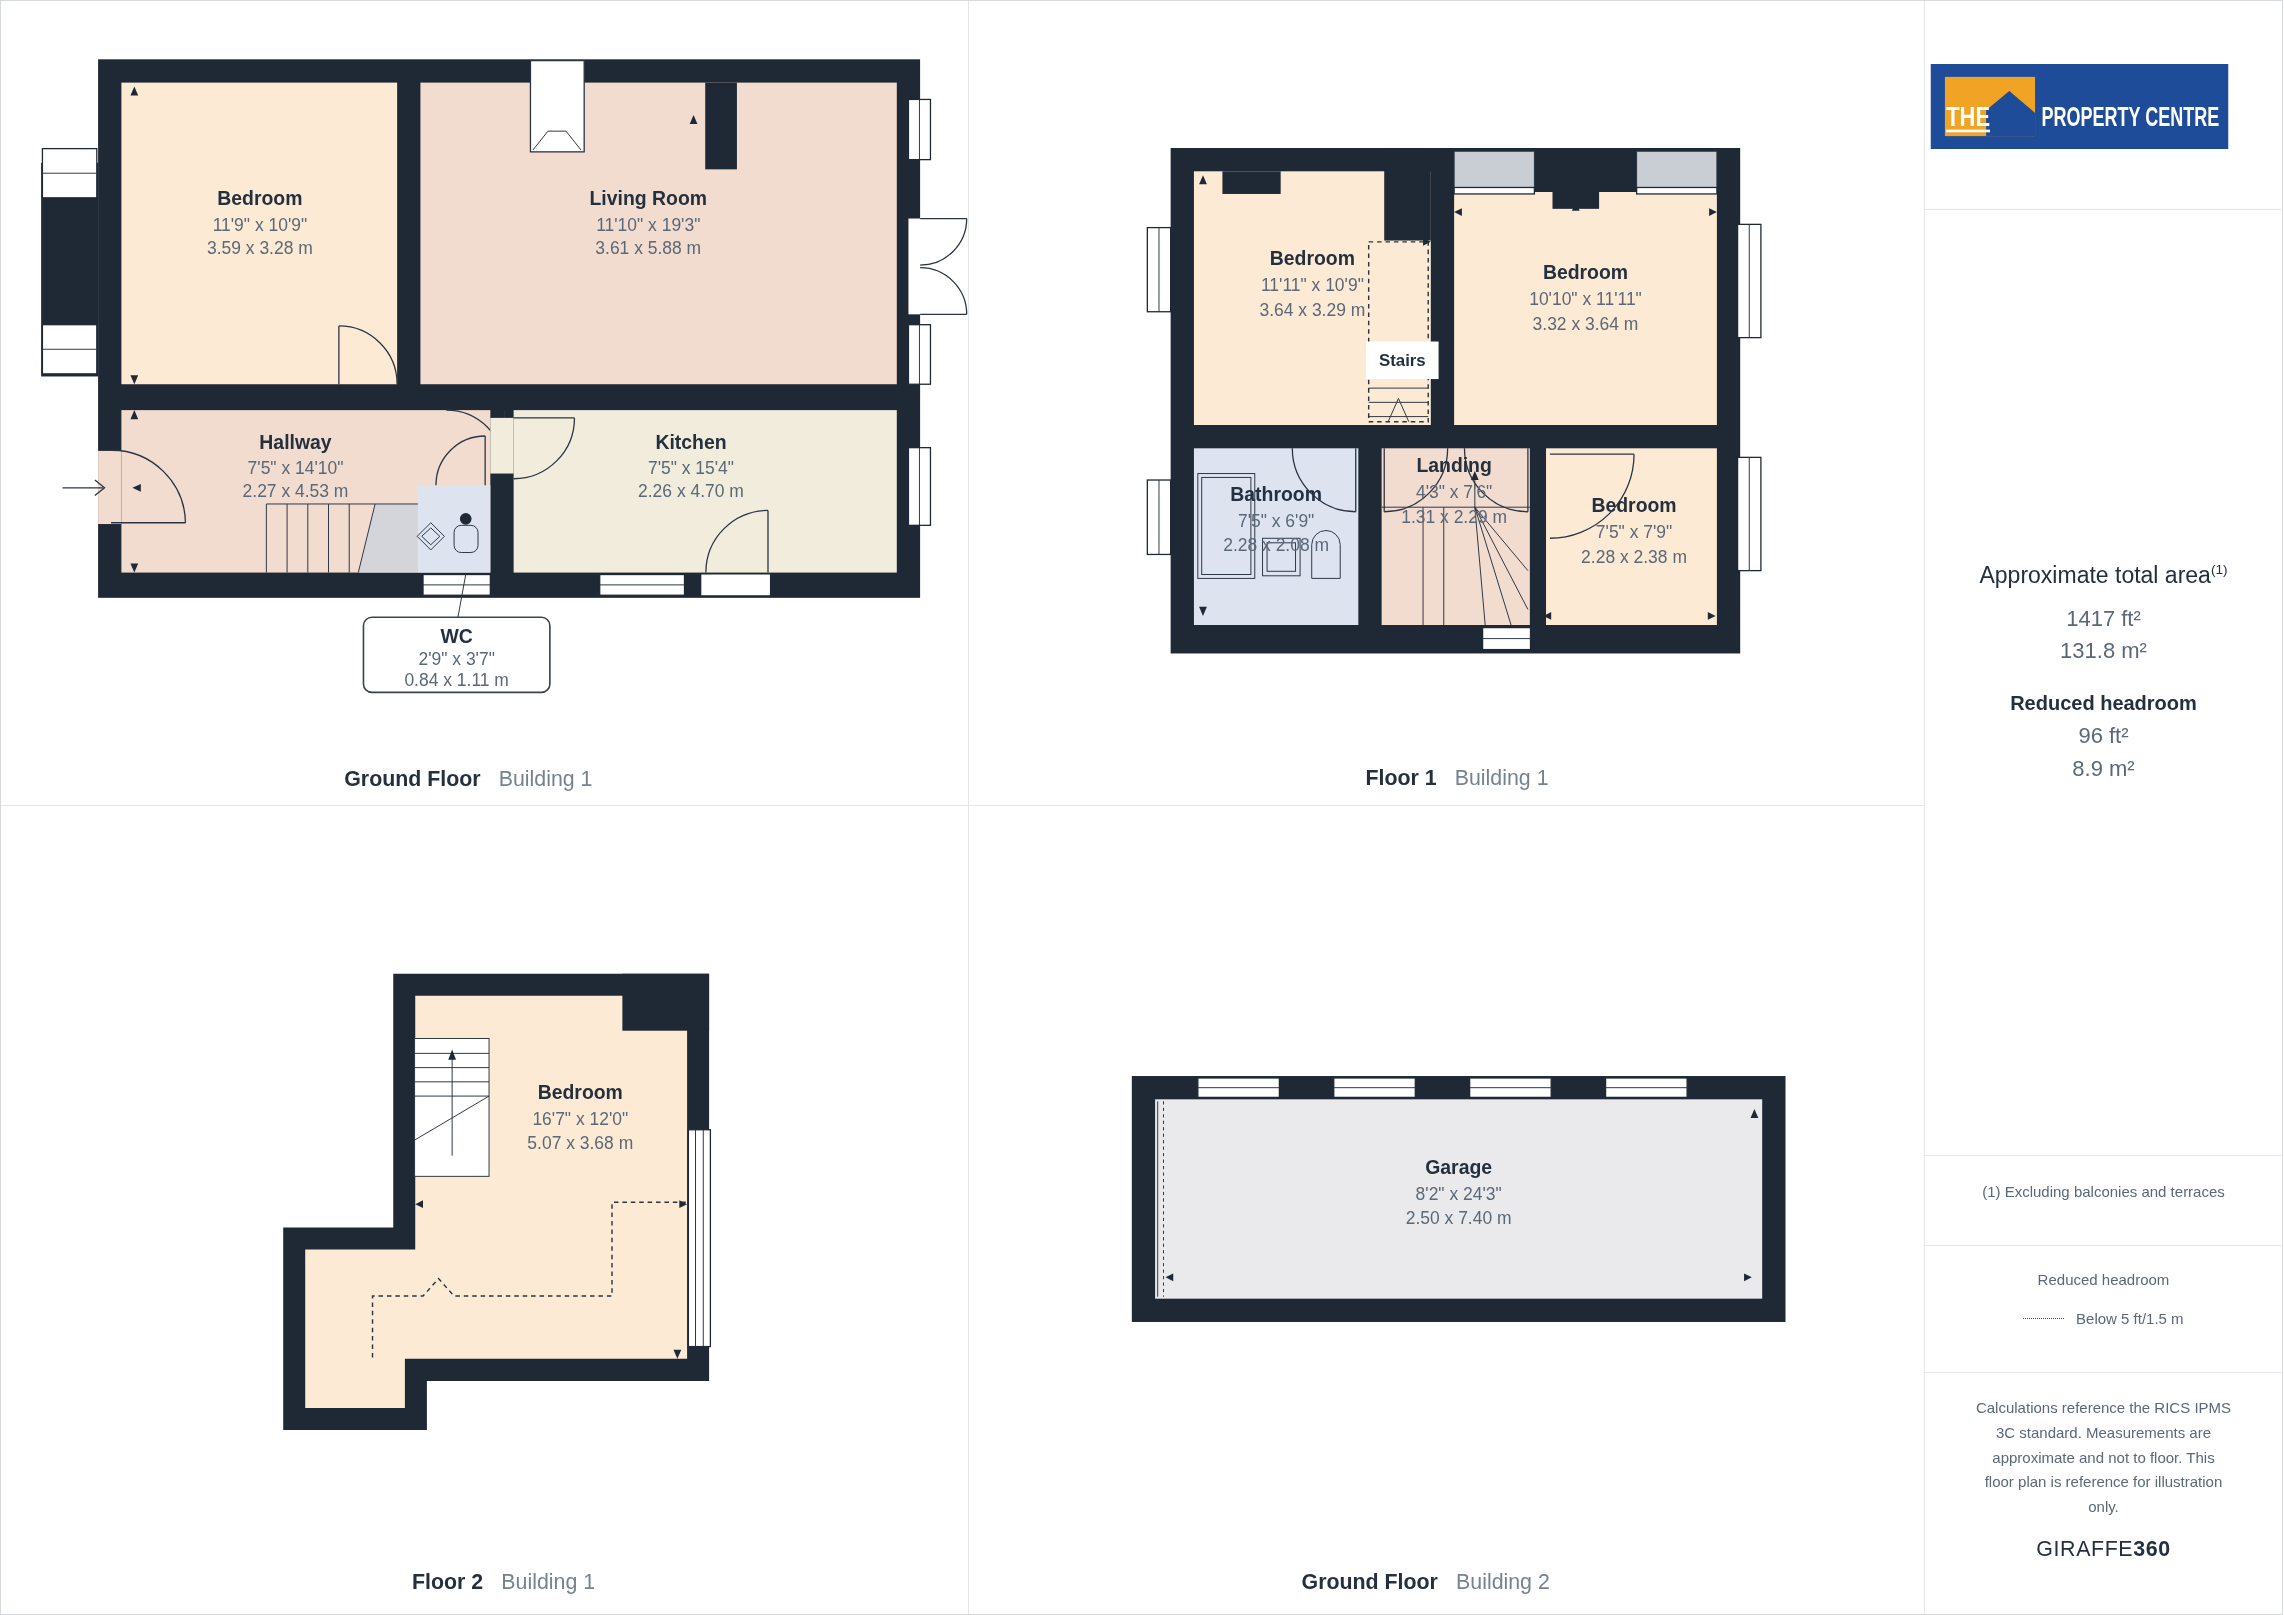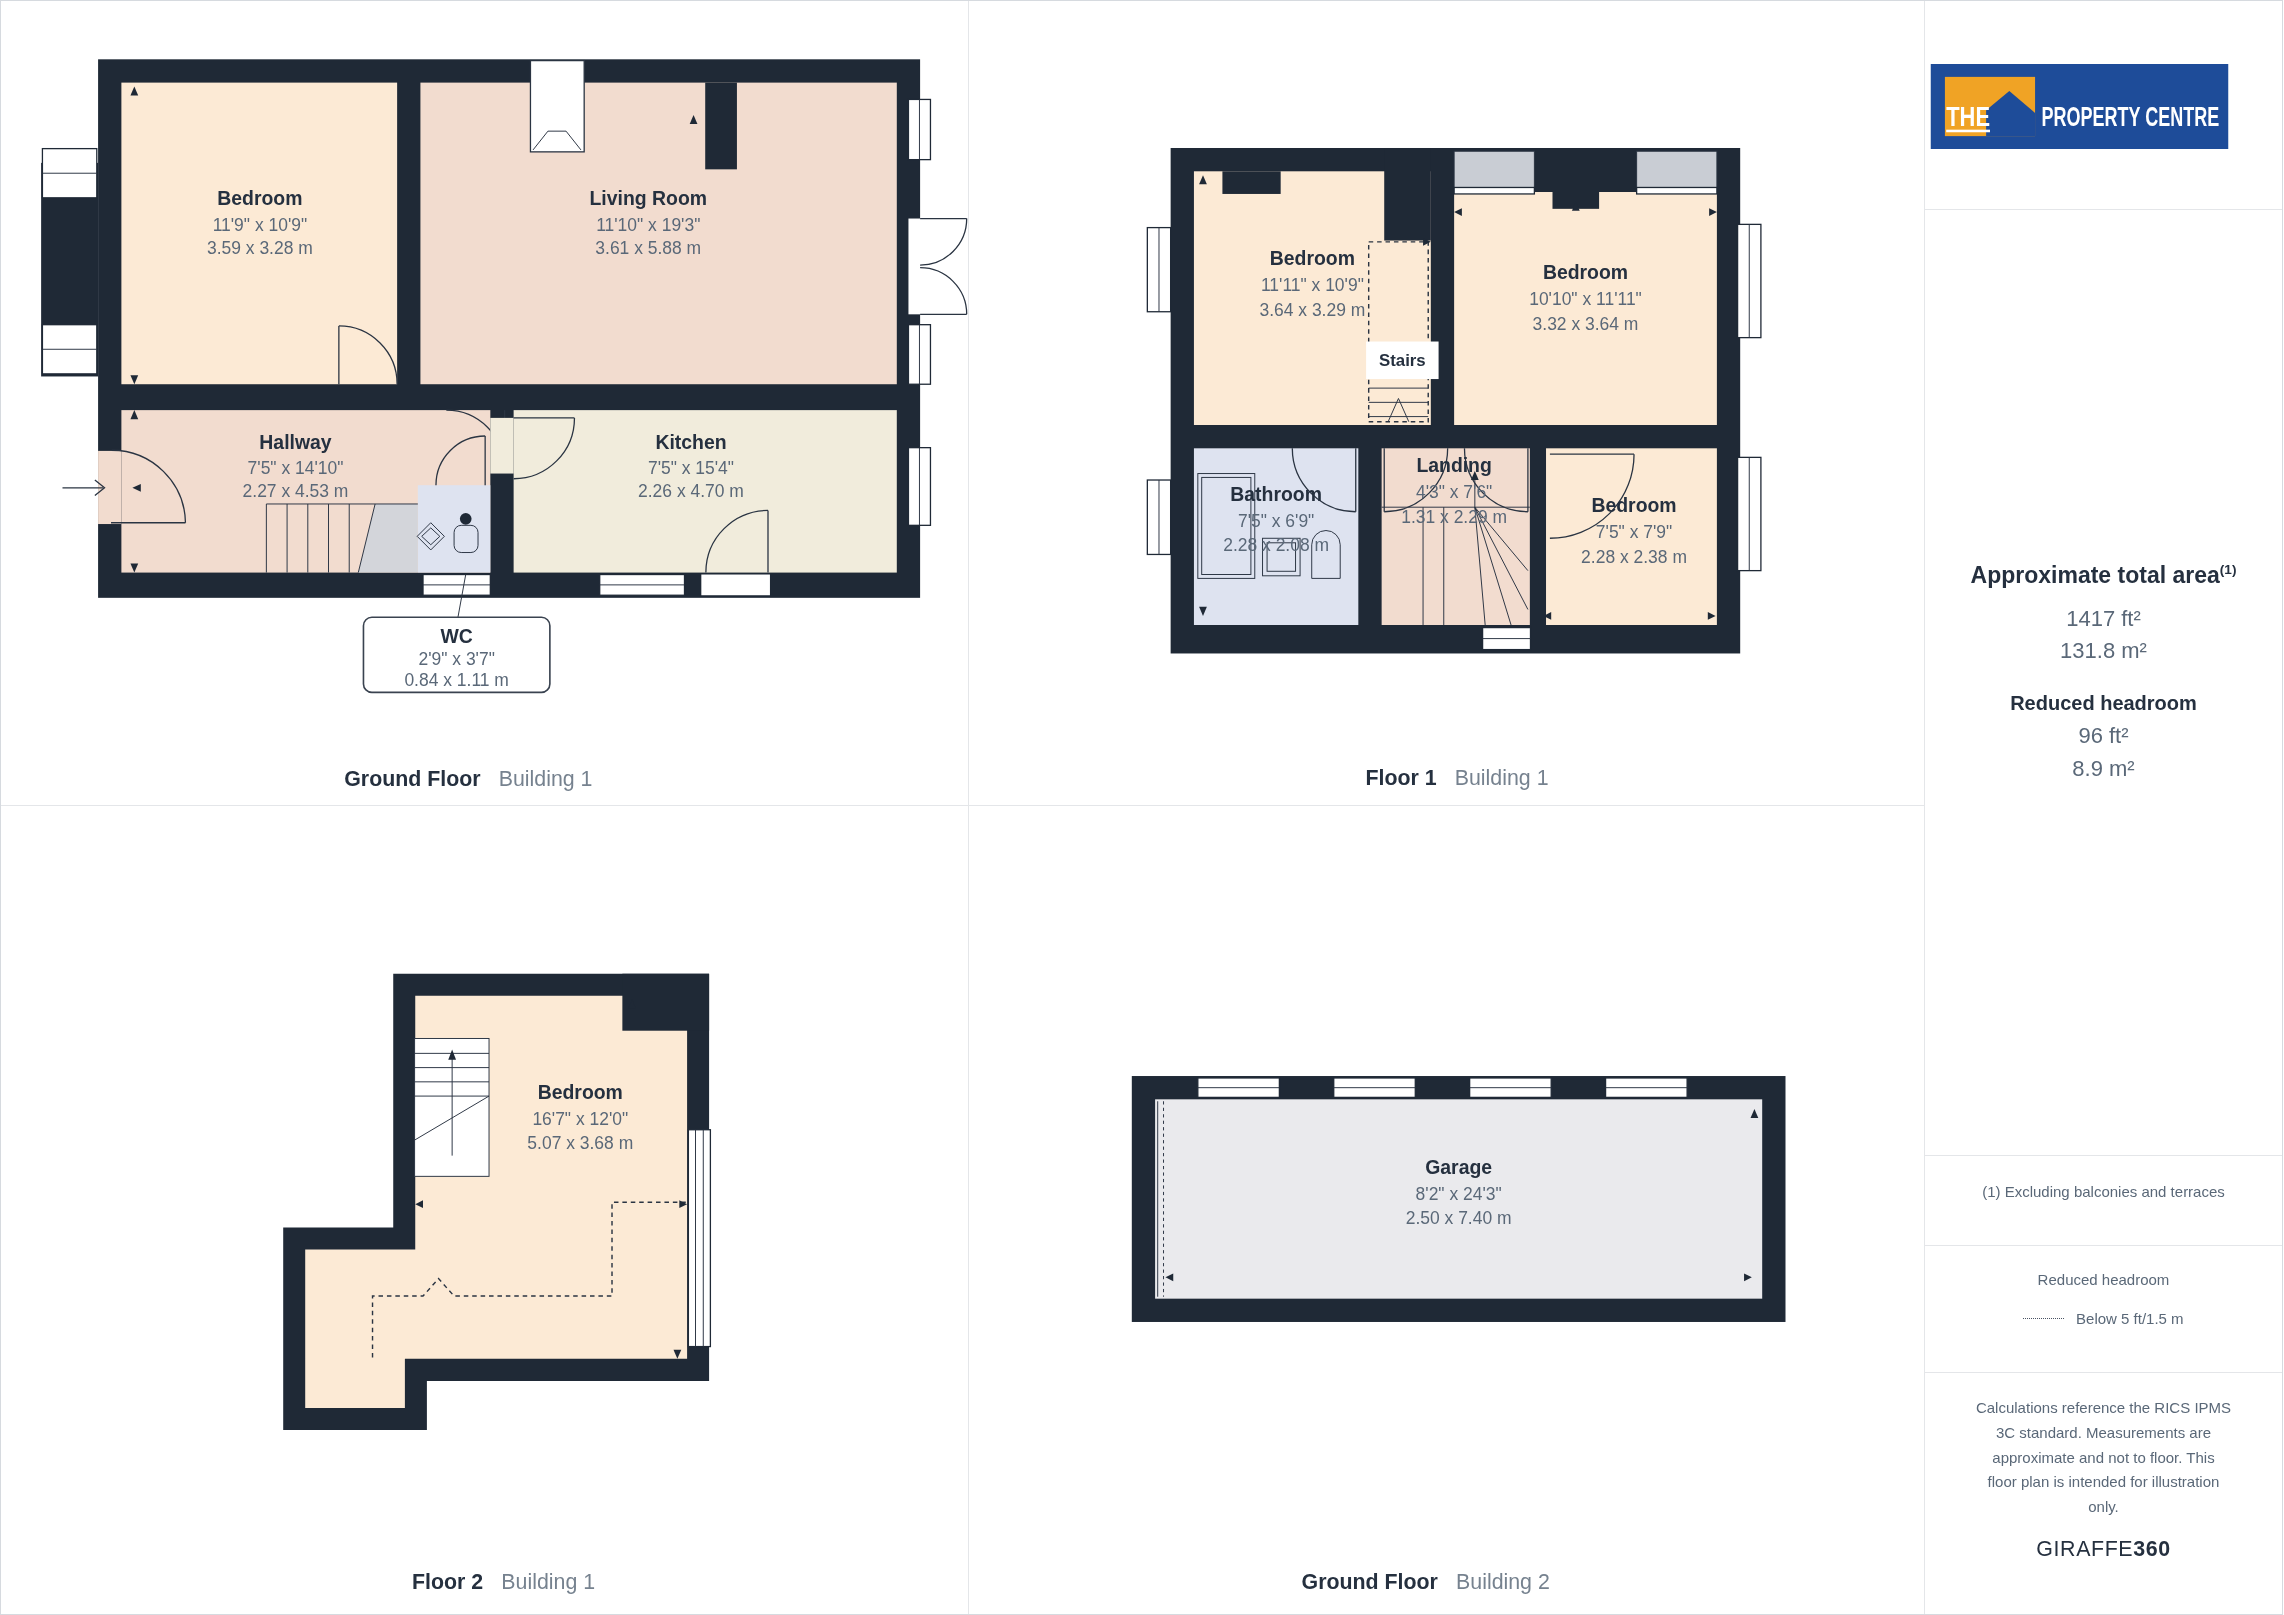--- a/index.html
+++ b/index.html
@@ -19,21 +19,21 @@
   .roomBlue{fill:var(--blue);}
   .roomGrey{fill:var(--grey);}
   .win{fill:#fff;stroke:var(--wall);stroke-width:2;}
   .thin{stroke:var(--thin);stroke-width:2;fill:none;}
   .thin15{stroke:var(--thin);stroke-width:1.5;fill:none;}
   .arc{stroke:var(--thin);stroke-width:2;fill:none;}
   .arrow{fill:var(--wall);}
   .dashed{stroke:var(--thin);stroke-width:2.2;fill:none;stroke-dasharray:7 6;}
   .sidebar{position:absolute;left:1924px;top:0;width:357px;height:1353px;background:#fff;}
   .sb-abs{position:absolute;left:0;width:100%;text-align:center;}
-  .sb-title{font-size:23px;font-weight:bold;color:var(--ink);}
+  .sb-title{font-size:23px;font-weight:normal;color:var(--ink);}
   .sb-title sup{font-size:13.6px;}
   .sb-val{font-size:22px;color:var(--dim);}
   .sb-sub{font-size:20px;font-weight:bold;color:var(--ink);}
   .sb-note{font-size:15px;color:var(--dim);}
   .sb-row{display:flex;align-items:center;justify-content:center;gap:11.7px;}
   .dotline{display:inline-block;width:41px;height:0;border-top:1.9px dotted #4A5363;}
   .giraffe{font-size:21.4px;color:var(--ink);letter-spacing:0.6px;}
   .giraffe b{font-weight:bold;}
   .sep{position:absolute;left:0;width:100%;height:1.3px;background:var(--line);}
 </style>
@@ -458,21 +458,21 @@
     <div class="sb-abs sb-note" style="top:1270px;">Reduced headroom</div>
     <div class="sb-abs sb-row" style="top:1309px;justify-content:center;">
       <span class="dotline"></span>
       <span class="sb-note">Below 5 ft/1.5 m</span>
     </div>
 
     <div class="sep" style="top:1371px;"></div>
     <div class="sb-abs sb-note" style="top:1398px;">Calculations reference the RICS IPMS</div>
     <div class="sb-abs sb-note" style="top:1423px;">3C standard. Measurements are</div>
     <div class="sb-abs sb-note" style="top:1448px;">approximate and not to floor. This</div>
-    <div class="sb-abs sb-note" style="top:1472px;">floor plan is intended for illustration</div>
+    <div class="sb-abs sb-note" style="top:1472px;">floor plan is reference for illustration</div>
     <div class="sb-abs sb-note" style="top:1497px;">only.</div>
 
     <div class="sb-abs giraffe" style="top:1536px;text-align:center;">
       <span>GIRAFFE</span><b>360</b>
     </div>
   </div>
 
 </div>
 
 

